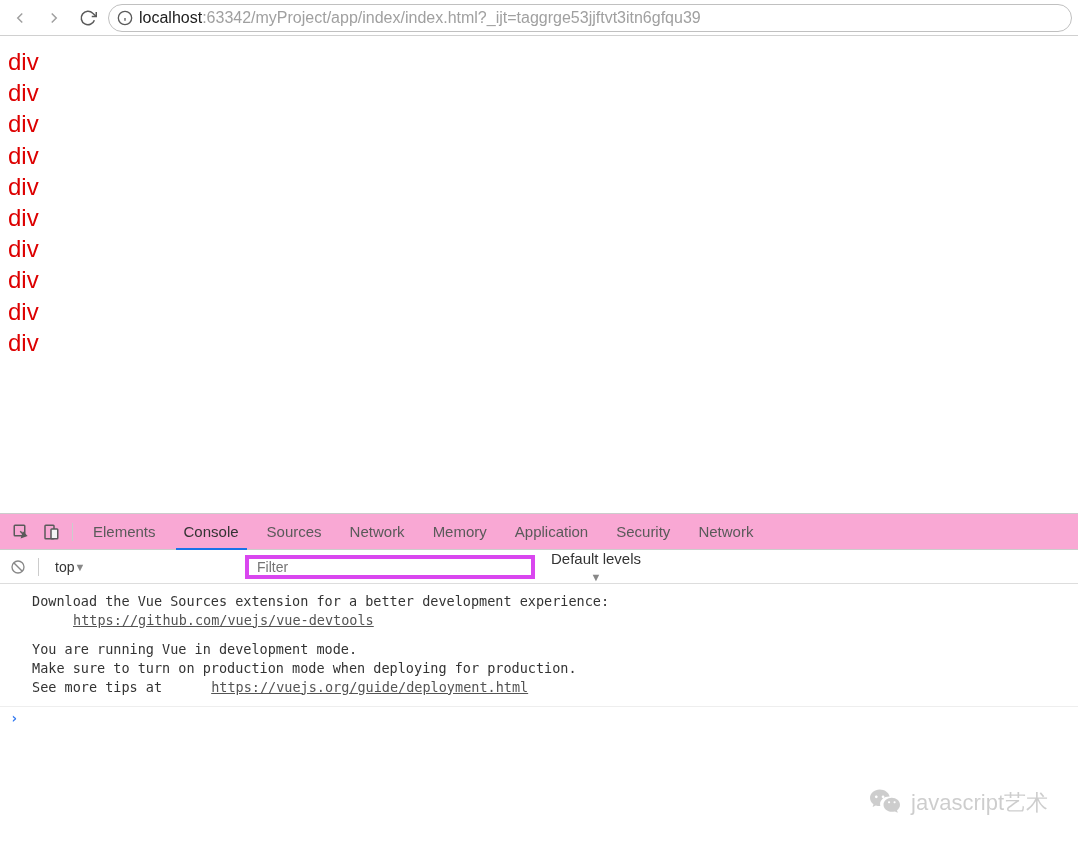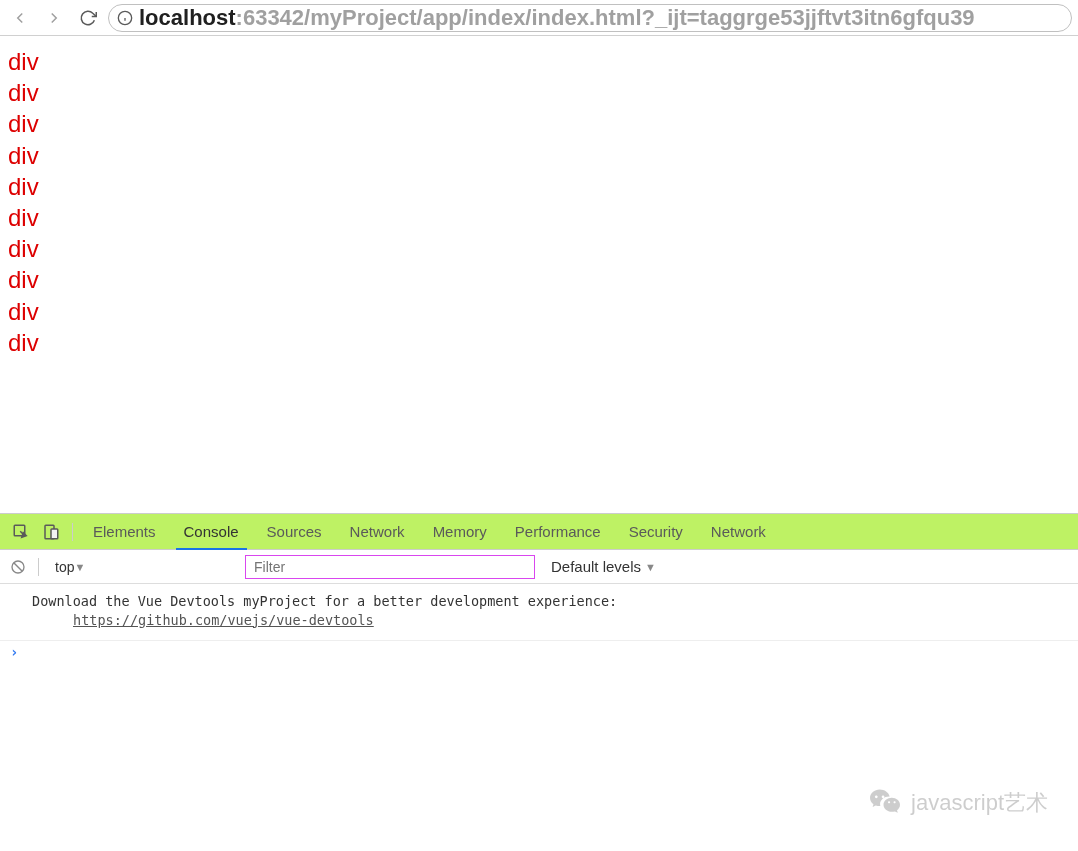--- a/index.html
+++ b/index.html
@@ -5,45 +5,45 @@
     * { margin: 0; padding: 0; box-sizing: border-box; }
     body { font-family: "Segoe UI", Arial, sans-serif; font-size: 13px; color: #333; background: #fff; width: 1078px; height: 851px; overflow: hidden; position: relative; }
     
     
     .browser-toolbar { height: 36px; background: #fff; display: flex; align-items: center; padding: 0 6px; gap: 6px; border-bottom: 1px solid #d0d0d0; }
     .nav-btn { width: 28px; height: 28px; display: flex; align-items: center; justify-content: center; color: #a0a0a0; cursor: default; }
     .nav-btn.enabled { color: #5a5a5a; cursor: pointer; }
     .nav-btn svg { width: 18px; height: 18px; }
     .address-bar { flex: 1; height: 28px; border: 1px solid #c0c0c0; border-radius: 14px; display: flex; align-items: center; padding: 0 8px; gap: 6px; background: #fff; }
     .info-icon { width: 16px; height: 16px; color: #5a5a5a; flex-shrink: 0; }
-    .url-text { flex: 1; font-size: 22px; color: #a0a0a0; white-space: nowrap; overflow: hidden; font-weight: bold; }
+    .url-text { flex: 1; font-size: 16px; color: #a0a0a0; white-space: nowrap; overflow: hidden; }
     .url-host { color: #202020; }
     
     
     .page-content { padding: 10px 8px; }
     .div-line { color: #d00; font-size: 24px; line-height: 1.3; font-family: "Segoe UI", Arial, sans-serif; }
     
     
     .devtools { position: absolute; left: 0; right: 0; bottom: 0; height: 338px; background: #fff; border-top: 1px solid #ccc; display: flex; flex-direction: column; }
-    .devtools-tabs { height: 36px; background: #bef264; border-bottom: 1px solid #ccc; display: flex; align-items: center; padding: 0 6px; gap: 0; }
+    .devtools-tabs { height: 36px; background: #f9a8d4; border-bottom: 1px solid #ccc; display: flex; align-items: center; padding: 0 6px; gap: 0; }
     .dt-icon-btn { width: 30px; height: 30px; display: flex; align-items: center; justify-content: center; color: #5a5a5a; cursor: pointer; }
     .dt-icon-btn svg { width: 18px; height: 18px; }
     .dt-sep { width: 1px; height: 18px; background: #ccc; margin: 0 6px; }
     .dt-tab { padding: 0 14px; height: 36px; display: flex; align-items: center; font-size: 15px; color: #5a5a5a; cursor: pointer; position: relative; }
     .dt-tab.active { color: #333; }
     .dt-tab.active::after { content: ""; position: absolute; left: 6px; right: 6px; bottom: 0; height: 2px; background: #1a73e8; }
     
     .console-toolbar { height: 34px; display: flex; align-items: center; padding: 0 6px; gap: 8px; border-bottom: 1px solid #ddd; }
     .clear-btn { width: 24px; height: 24px; display: flex; align-items: center; justify-content: center; color: #888; cursor: pointer; }
     .clear-btn svg { width: 16px; height: 16px; }
     .ct-sep { width: 1px; height: 18px; background: #ccc; }
     .context-select { width: 190px; height: 24px; display: flex; align-items: center; padding: 0 8px; font-size: 14px; color: #333; cursor: pointer; }
     .dropdown-arrow { color: #888; font-size: 11px; }
-    .filter-input { width: 290px; height: 24px; border: 1px solid #d946ef; padding: 0 8px; font-size: 14px; color: #aaa; outline: none; }
-    .levels-select { display: flex; align-items: center; gap: 4px; font-size: 15px; color: #333; cursor: pointer; padding: 0 8px; }
+    .filter-input { width: 290px; height: 24px; border: 4px solid #d946ef; padding: 0 8px; font-size: 14px; color: #aaa; outline: none; }
+    .levels-select { display: flex; align-items: center; gap: 4px; font-size: 15px; color: #333; cursor: pointer; padding: 0 8px; flex-direction: column; }
     
     .console-output { flex: 1; padding: 8px 0 0 0; font-family: Consolas, Menlo, monospace; font-size: 13.5px; line-height: 1.4; overflow: auto; }
     .console-msg { padding: 0 32px 10px 32px; }
     .console-msg a { color: #545454; text-decoration: underline; margin-left: 41px; }
     .console-prompt { display: flex; align-items: center; padding: 2px 10px; border-top: 1px solid #eee; }
     .prompt-chevron { color: #367cf1; font-weight: bold; font-size: 14px; margin-right: 6px; }
     
     
     .watermark { position: absolute; right: 30px; bottom: 30px; display: flex; align-items: center; gap: 8px; opacity: 0.35; font-size: 22px; color: #737373; }
     .watermark svg { width: 36px; height: 36px; }
@@ -106,21 +106,21 @@
           <rect x="12" y="8" width="9" height="13" rx="1" fill="#f3f3f3"></rect>
         </svg>
     </div>
     <div class="dt-sep"></div>
     <div id="dt-tabs-container" style="display:flex;">
         <div class="dt-tab">Elements</div>
         <div class="dt-tab active">Console</div>
         <div class="dt-tab">Sources</div>
         <div class="dt-tab">Network</div>
         <div class="dt-tab">Memory</div>
-        <div class="dt-tab">Performance</div>
+        <div class="dt-tab">Application</div>
         <div class="dt-tab">Security</div>
         <div class="dt-tab">Network</div>
       </div>
   </div>
 
   <div class="console-toolbar">
     <div class="clear-btn">
       <svg viewBox="0 0 24 24" fill="none" stroke="currentColor" stroke-width="2">
           <circle cx="12" cy="12" r="9"></circle>
           <line x1="6" y1="6" x2="18" y2="18"></line>
@@ -134,22 +134,27 @@
     <input class="filter-input" placeholder="Filter" style="">
     <div class="levels-select">
       <span>Default levels</span>
       <span class="dropdown-arrow">▼</span>
     </div>
   </div>
 
   <div class="console-output">
     <div id="console-msgs">
         <div class="console-msg">
-          <div>Download the Vue Devtools myProject for a better development experience:</div>
+          <div>Download the Vue Sources extension for a better development experience:</div>
           <div><a>https://github.com/vuejs/vue-devtools</a></div>
+        </div>
+        <div class="console-msg">
+          <div>You are running Vue in development mode.</div>
+          <div>Make sure to turn on production mode when deploying for production.</div>
+          <div>See more tips at <a>https://vuejs.org/guide/deployment.html</a></div>
         </div>
       </div>
     <div class="console-prompt">
       <span class="prompt-chevron">›</span>
     </div>
   </div>
 </div>
 
 <div class="watermark">
   <svg viewBox="0 0 24 24" fill="currentColor">

